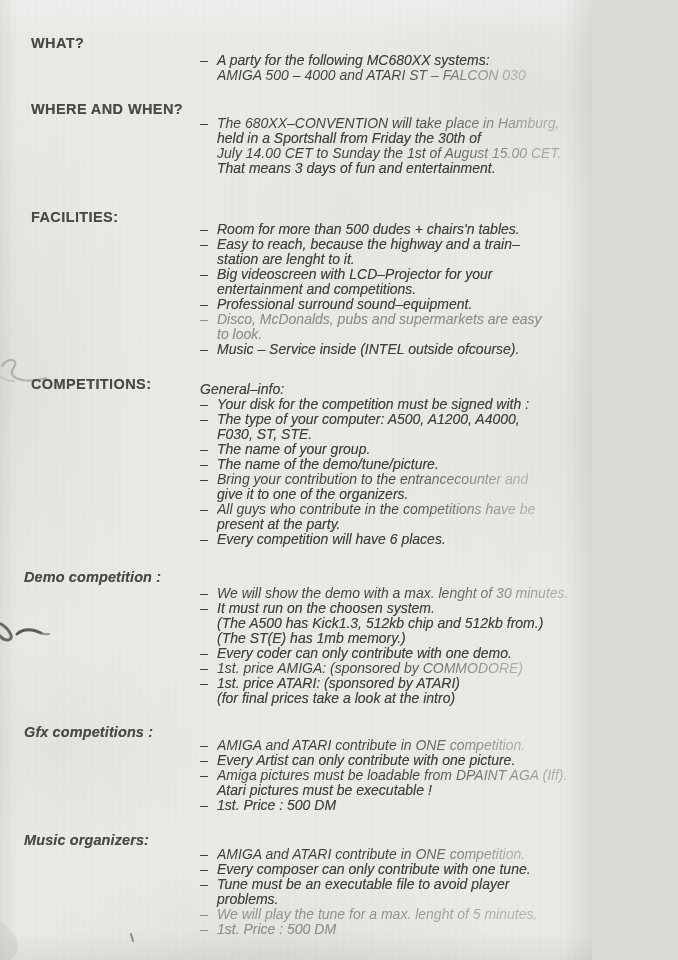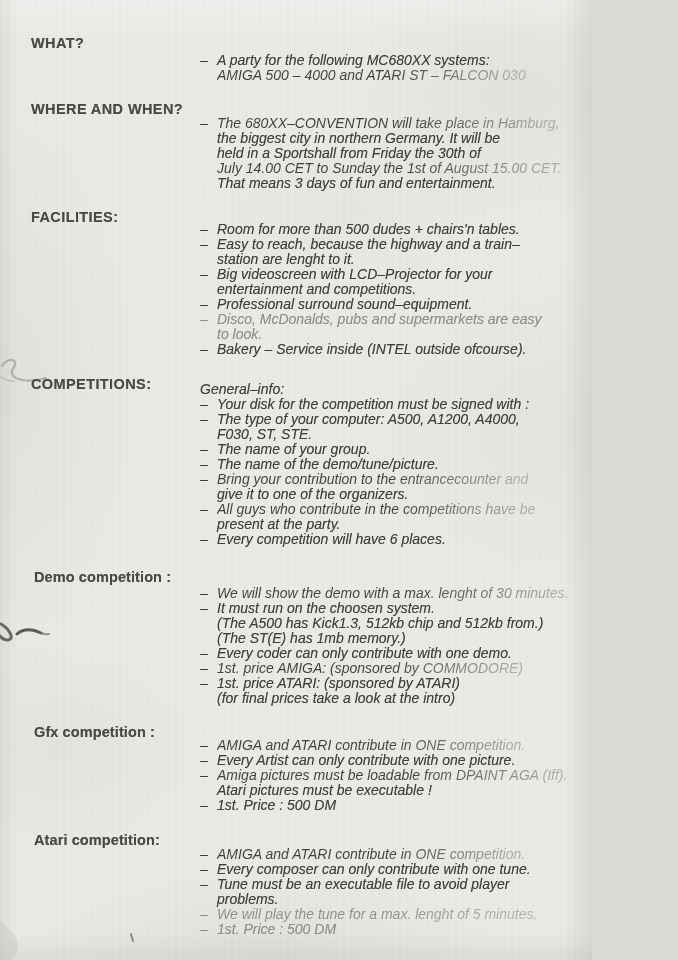--- a/index.html
+++ b/index.html
@@ -56,21 +56,21 @@
   }
   
   .s1{top:35px}  .s1 .content{top:18px}
   .s2{top:101px} .s2 .content{top:15px}
   .s3{top:209px} .s3 .content{top:13px}
   .s4{top:376px} .s4 .content{top:6px}
   .s5{top:569px} .s5 .content{top:17px}
   .s6{top:724px} .s6 .content{top:14px}
   .s7{top:832px} .s7 .content{top:15px}
   
-  .s5 .hdr,.s6 .hdr,.s7 .hdr{letter-spacing:.1px;left:34px;}
+  .s5 .hdr,.s6 .hdr,.s7 .hdr{letter-spacing:.1px;left:24px;font-style:italic;}
 </style>
 </head>
 <body>
 
 <div class="page">
 
   <svg class="artifacts" viewBox="0 0 678 960" xmlns="http://www.w3.org/2000/svg">
 
     <g>
       <path d="M2,366 c7,-10 17,-6 12,1 c-5,7 -1,11 8,13 c9,2 17,0 24,-2" fill="none" stroke="#aaa8a2" stroke-width="2.2" stroke-linecap="round" opacity="0.85"></path>
@@ -109,21 +109,20 @@
     <section class="section s2">
       <h2 class="hdr">WHERE AND WHEN?</h2>
       <div class="content">
     <div class="line fade-end">
       <span class="dash">–</span>
       <span class="txt">The 680XX–CONVENTION will take place in Hamburg,</span>
     </div>
 
     <div class="line">
       <span class="dash"></span>
-      <span class="txt">the biggest city in northern Germany. It will be</span>
     </div>
 
     <div class="line">
       <span class="dash"></span>
       <span class="txt">held in a Sportshall from Friday the 30th of</span>
     </div>
 
     <div class="line fade-end">
       <span class="dash"></span>
       <span class="txt">July 14.00 CET to Sunday the 1st of August 15.00 CET.</span>
@@ -174,21 +173,21 @@
       <span class="txt">Disco, McDonalds, pubs and supermarkets are easy</span>
     </div>
 
     <div class="line faint">
       <span class="dash"></span>
       <span class="txt">to look.</span>
     </div>
 
     <div class="line">
       <span class="dash">–</span>
-      <span class="txt">Bakery – Service inside (INTEL outside ofcourse).</span>
+      <span class="txt">Music – Service inside (INTEL outside ofcourse).</span>
     </div>
   </div>
     </section>
 
     <section class="section s4">
       <h2 class="hdr">COMPETITIONS:</h2>
       <div class="content">
     <div class="line flush">
       
       <span class="txt">General–info:</span>
@@ -285,21 +284,21 @@
     </div>
 
     <div class="line">
       <span class="dash"></span>
       <span class="txt">(for final prices take a look at the intro)</span>
     </div>
   </div>
     </section>
 
     <section class="section s6">
-      <h2 class="hdr">Gfx competition :</h2>
+      <h2 class="hdr">Gfx competitions :</h2>
       <div class="content">
     <div class="line fade-end">
       <span class="dash">–</span>
       <span class="txt">AMIGA and ATARI contribute in ONE competition.</span>
     </div>
 
     <div class="line">
       <span class="dash">–</span>
       <span class="txt">Every Artist can only contribute with one picture.</span>
     </div>
@@ -315,21 +314,21 @@
     </div>
 
     <div class="line">
       <span class="dash">–</span>
       <span class="txt">1st. Price : 500 DM</span>
     </div>
   </div>
     </section>
 
     <section class="section s7">
-      <h2 class="hdr">Atari competition:</h2>
+      <h2 class="hdr">Music organizers:</h2>
       <div class="content">
     <div class="line fade-end">
       <span class="dash">–</span>
       <span class="txt">AMIGA and ATARI contribute in ONE competition.</span>
     </div>
 
     <div class="line">
       <span class="dash">–</span>
       <span class="txt">Every composer can only contribute with one tune.</span>
     </div>

